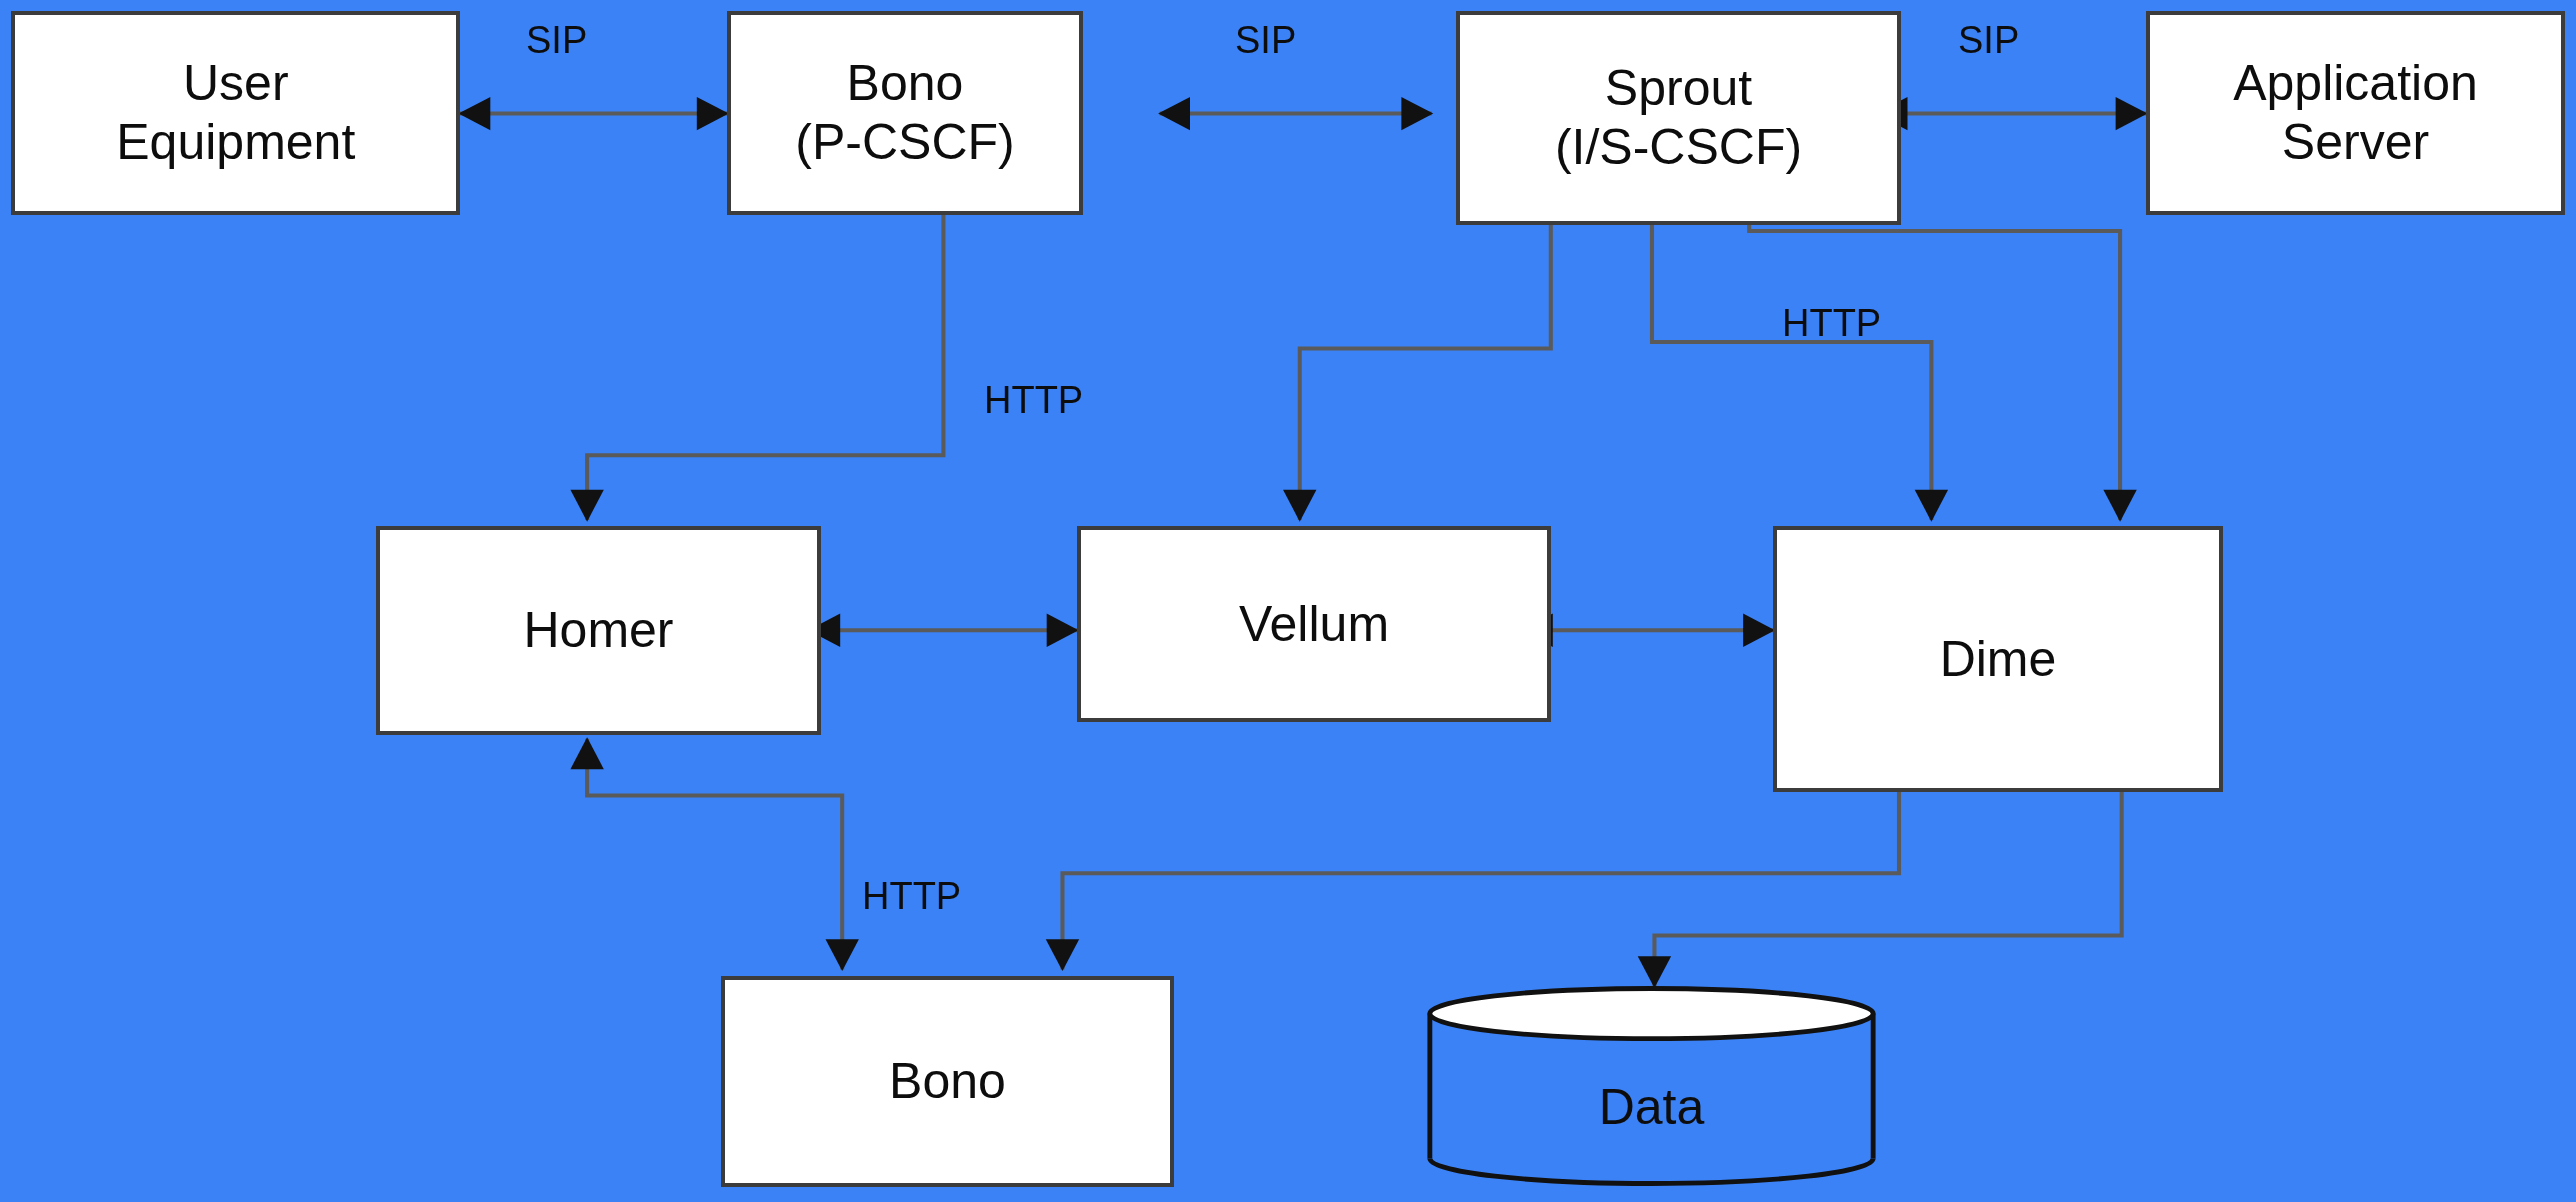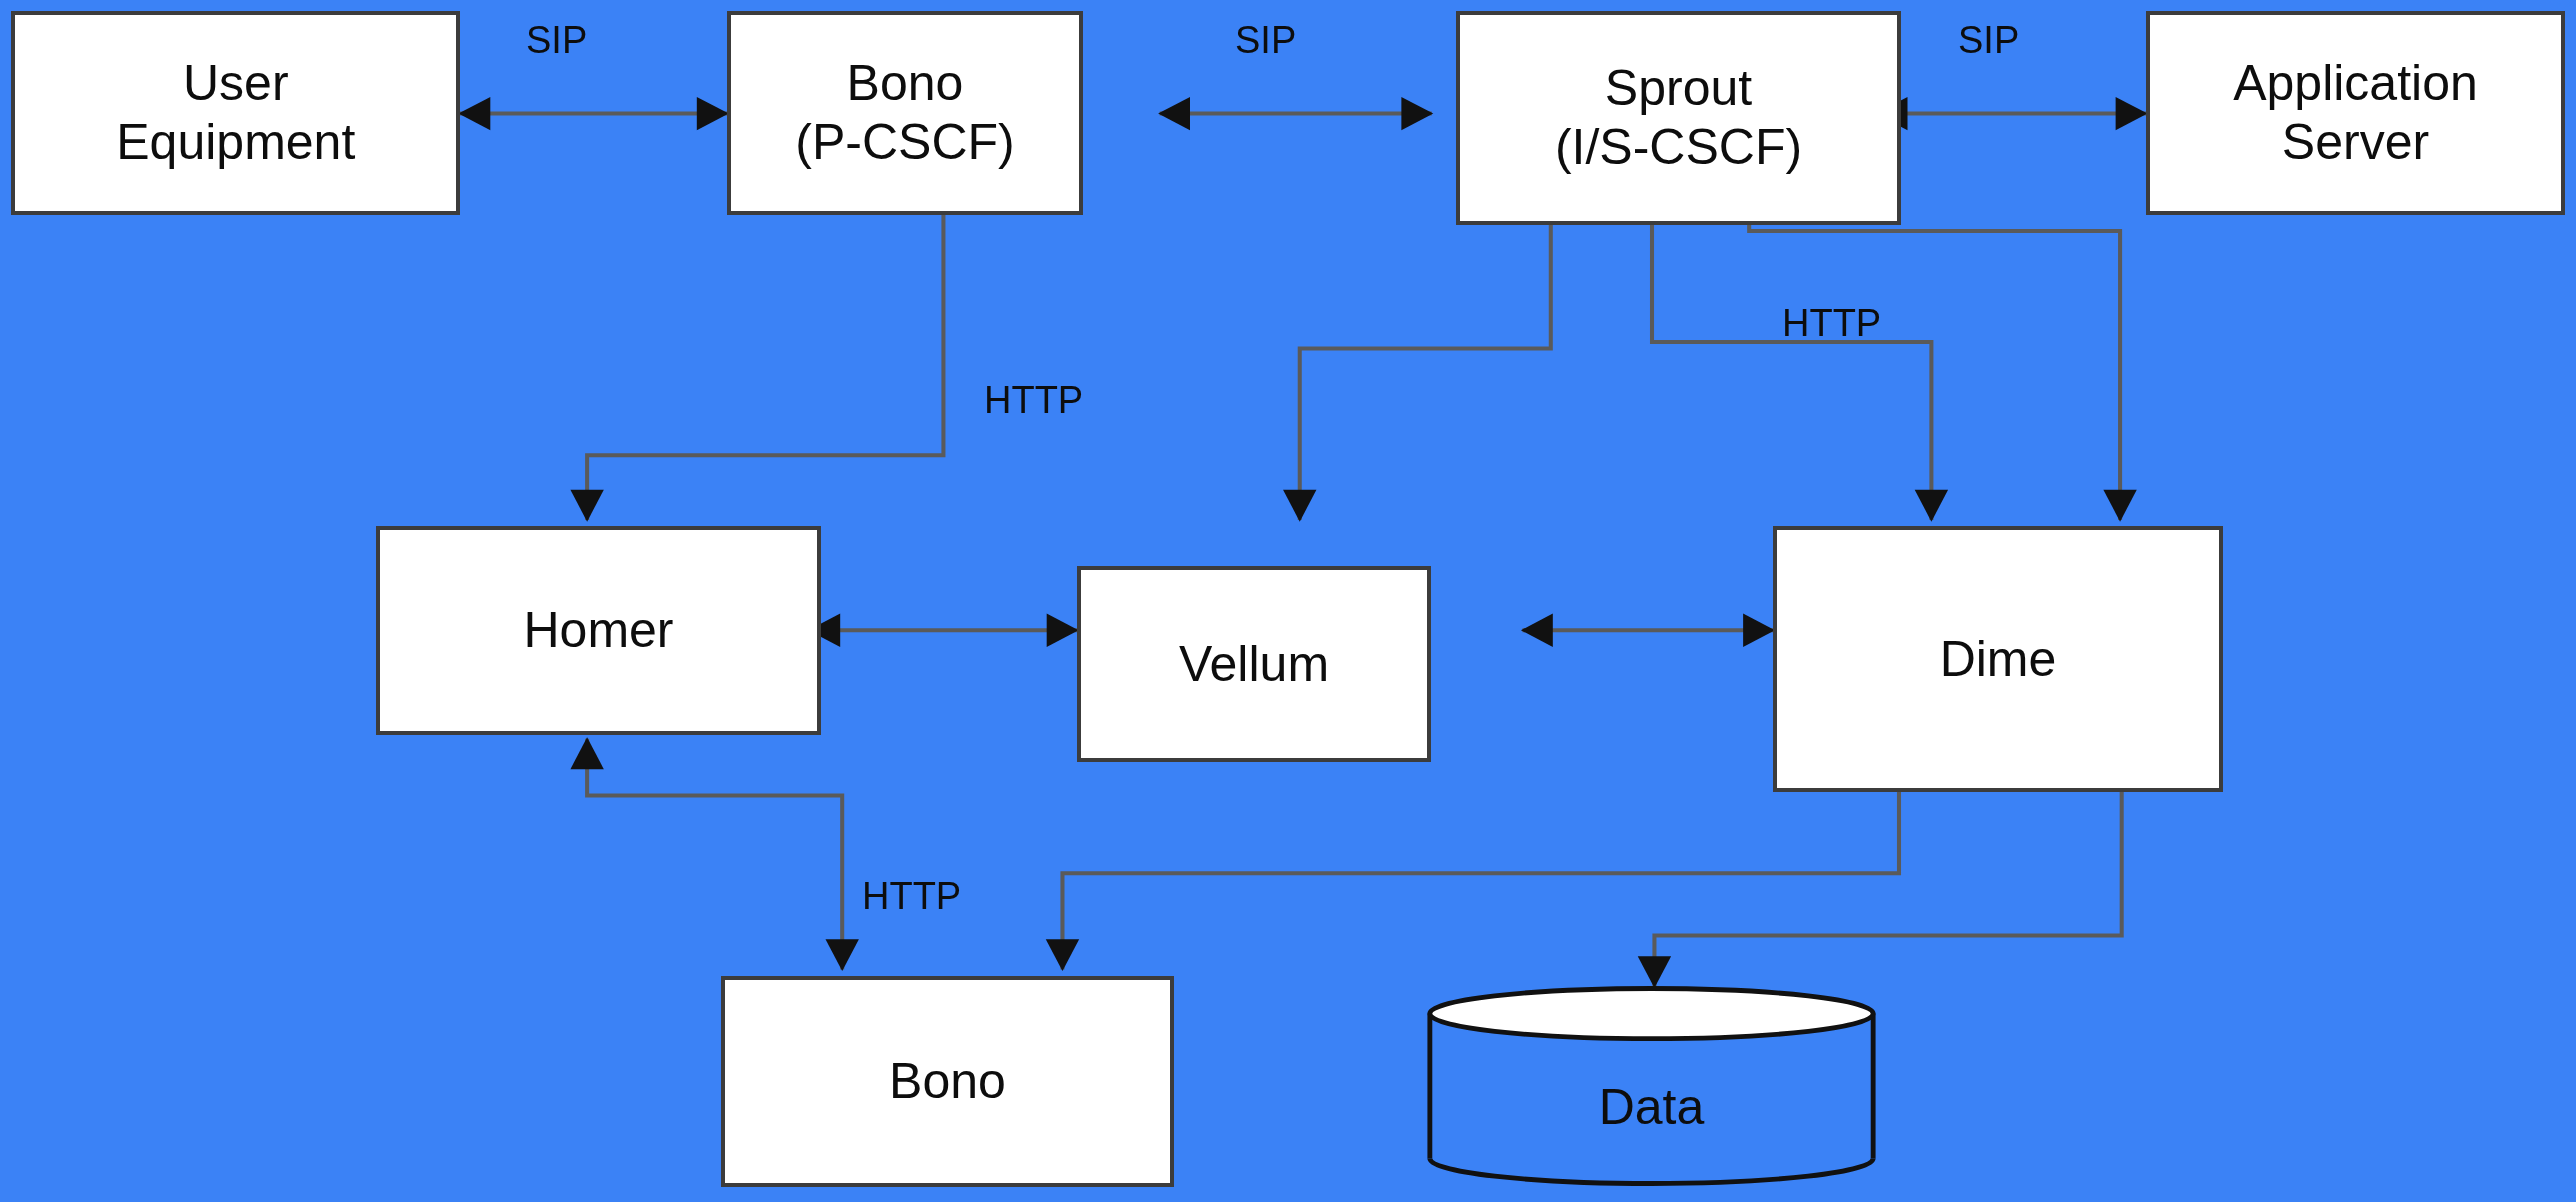--- a/index.html
+++ b/index.html
@@ -117,21 +117,21 @@
 
   <div class="node-box" style="left:2146px; top:11.3px; width:419px; height:204px;">
     <span class="node-label">Application</span>
     <span class="node-label">Server</span>
   </div>
 
   <div class="node-box" style="left:376px; top:526px; width:445px; height:209px;">
     <span class="node-label">Homer</span>
   </div>
 
-  <div class="node-box" style="left:1077px; top:526px; width:354px; height:196px;margin-top:40px;">
+  <div class="node-box" style="left:1077px; top:526px; width:474px; height:196px;">
     <span class="node-label">Vellum</span>
   </div>
 
   <div class="node-box" style="left:1773px; top:526px; width:450px; height:266px;">
     <span class="node-label">Dime</span>
   </div>
 
   <div class="node-box" style="left:721px; top:976px; width:453px; height:211px;">
     <span class="node-label">Bono</span>
   </div>

